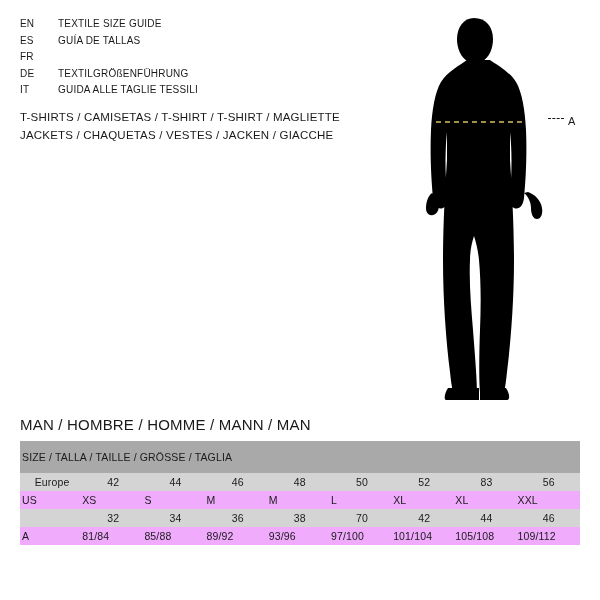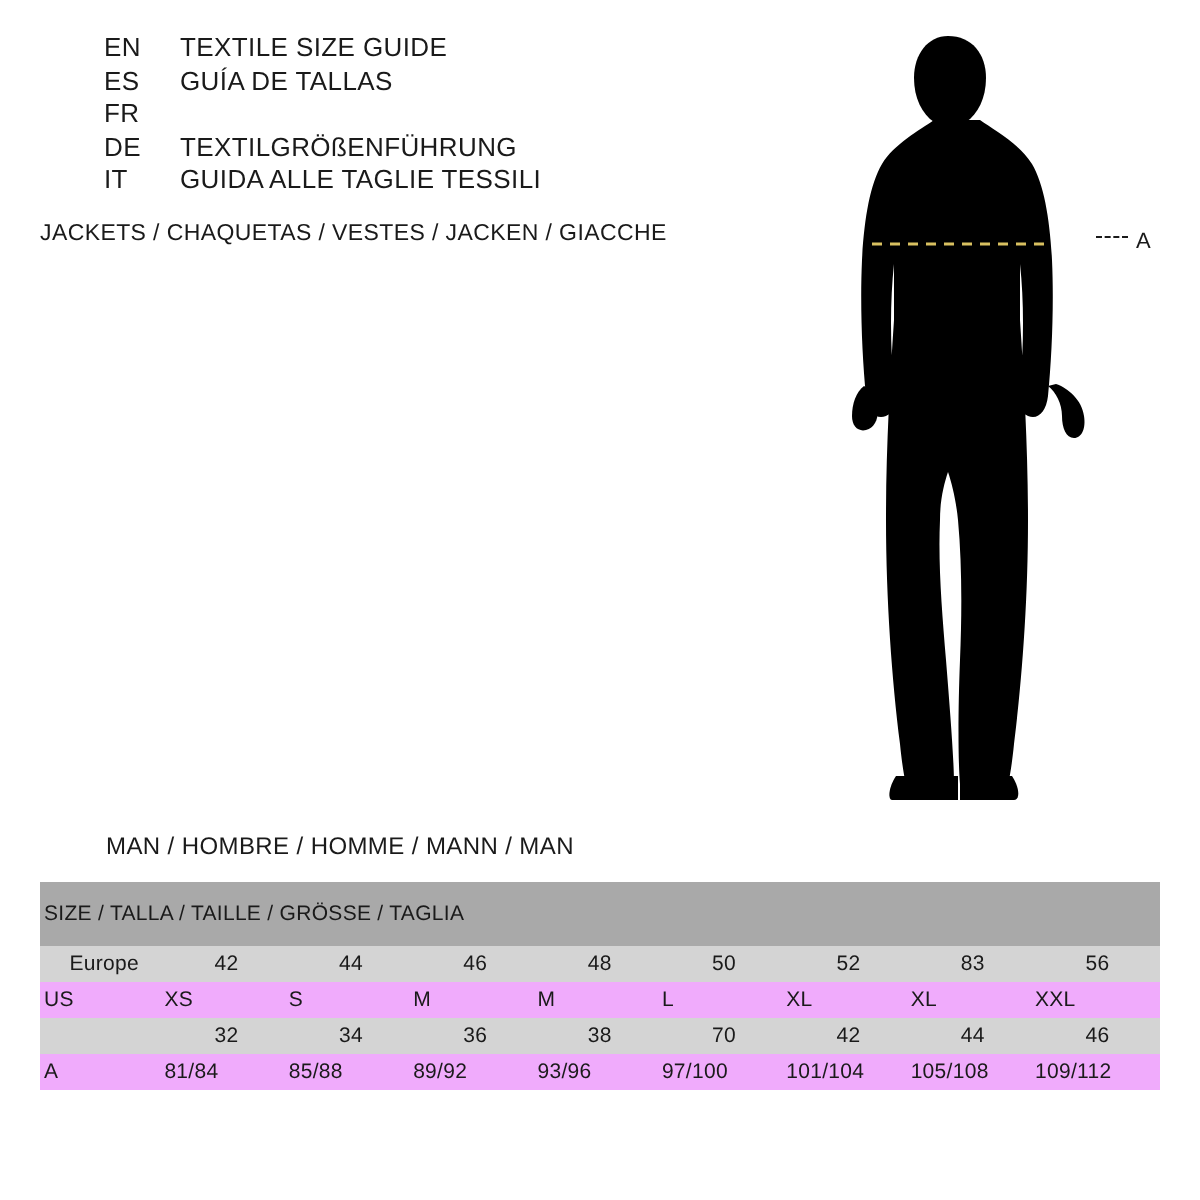--- a/index.html
+++ b/index.html
@@ -25,24 +25,23 @@
   
   .lang-block {
     position: absolute;
     left: 20px;
     top: 16px;
     width: 380px;
   }
   .lang-row {
     display: flex;
     align-items: flex-end;
-    font-size: 13px;
+    font-size: 10px;
     line-height: 16.6px;
     letter-spacing: 0.2px;
-    margin-left: 32px;
   }
   .lang-code {
     width: 38px;
     flex: 0 0 38px;
     color: #1a1a1a;
   }
   .lang-text {
     color: #1a1a1a;
     white-space: nowrap;
   }
@@ -88,25 +87,24 @@
     width: 16px;
     height: 1px;
     border-top: 1.5px dashed #1a1a1a;
   }
 
   
   .table-title {
     position: absolute;
     left: 20px;
     top: 416px;
-    font-size: 12px;
-    letter-spacing: 0.2px;
-    color: #1a1a1a;
-    white-space: nowrap;
-    margin-left: 33px;
+    font-size: 15px;
+    letter-spacing: 0.2px;
+    color: #1a1a1a;
+    white-space: nowrap;
   }
 
   .size-table {
     position: absolute;
     left: 20px;
     top: 441px;
     width: 560px;
     border-collapse: collapse;
     font-size: 10.5px;
     color: #1a1a1a;
@@ -171,20 +169,21 @@
       <span class="lang-code">DE</span>
       <span class="lang-text">TEXTILGRÖßENFÜHRUNG</span>
     </div>
     <div class="lang-row">
       <span class="lang-code">IT</span>
       <span class="lang-text">GUIDA ALLE TAGLIE TESSILI</span>
     </div>
   </div>
 
   <div class="category-block">
+    <div class="category-line">T-SHIRTS / CAMISETAS / T-SHIRT / T-SHIRT / MAGLIETTE</div>
     <div class="category-line">JACKETS / CHAQUETAS / VESTES / JACKEN / GIACCHE</div>
   </div>
 
   <div class="figure-wrap">
     <svg class="figure-svg" width="200" height="395" viewBox="0 0 200 395">
 
       <path fill="#000000" d="M74,8 C64,8 57,17 57,29 C57,39 61,47 67,51 L83,51 C89,47 93,39 93,29 C93,17 86,8 74,8 Z"></path>
 
       <path fill="#000000" d="
         M67,50

